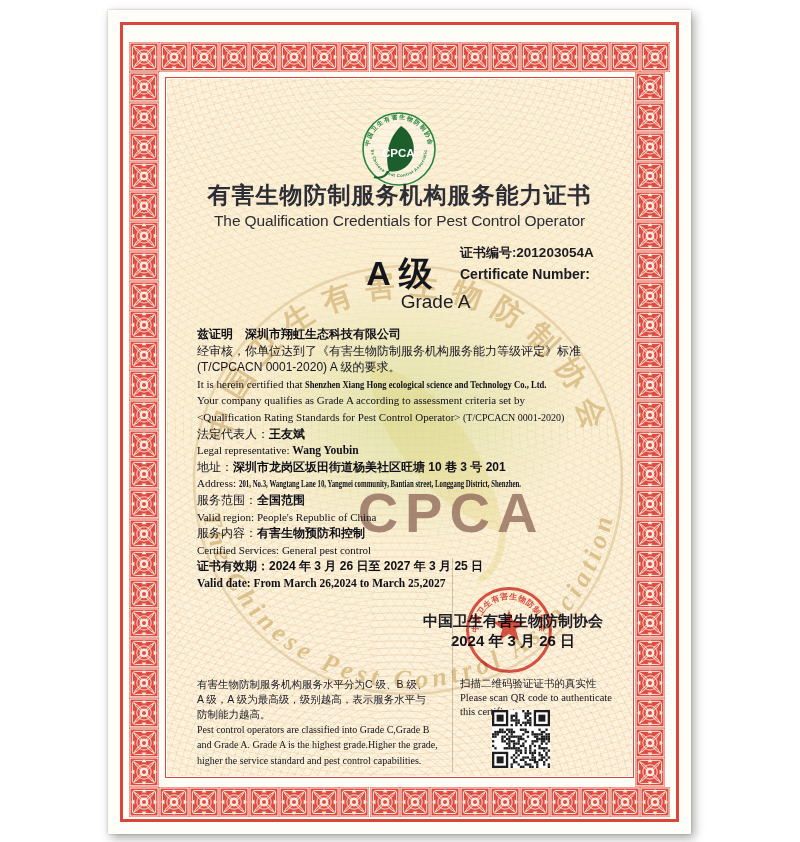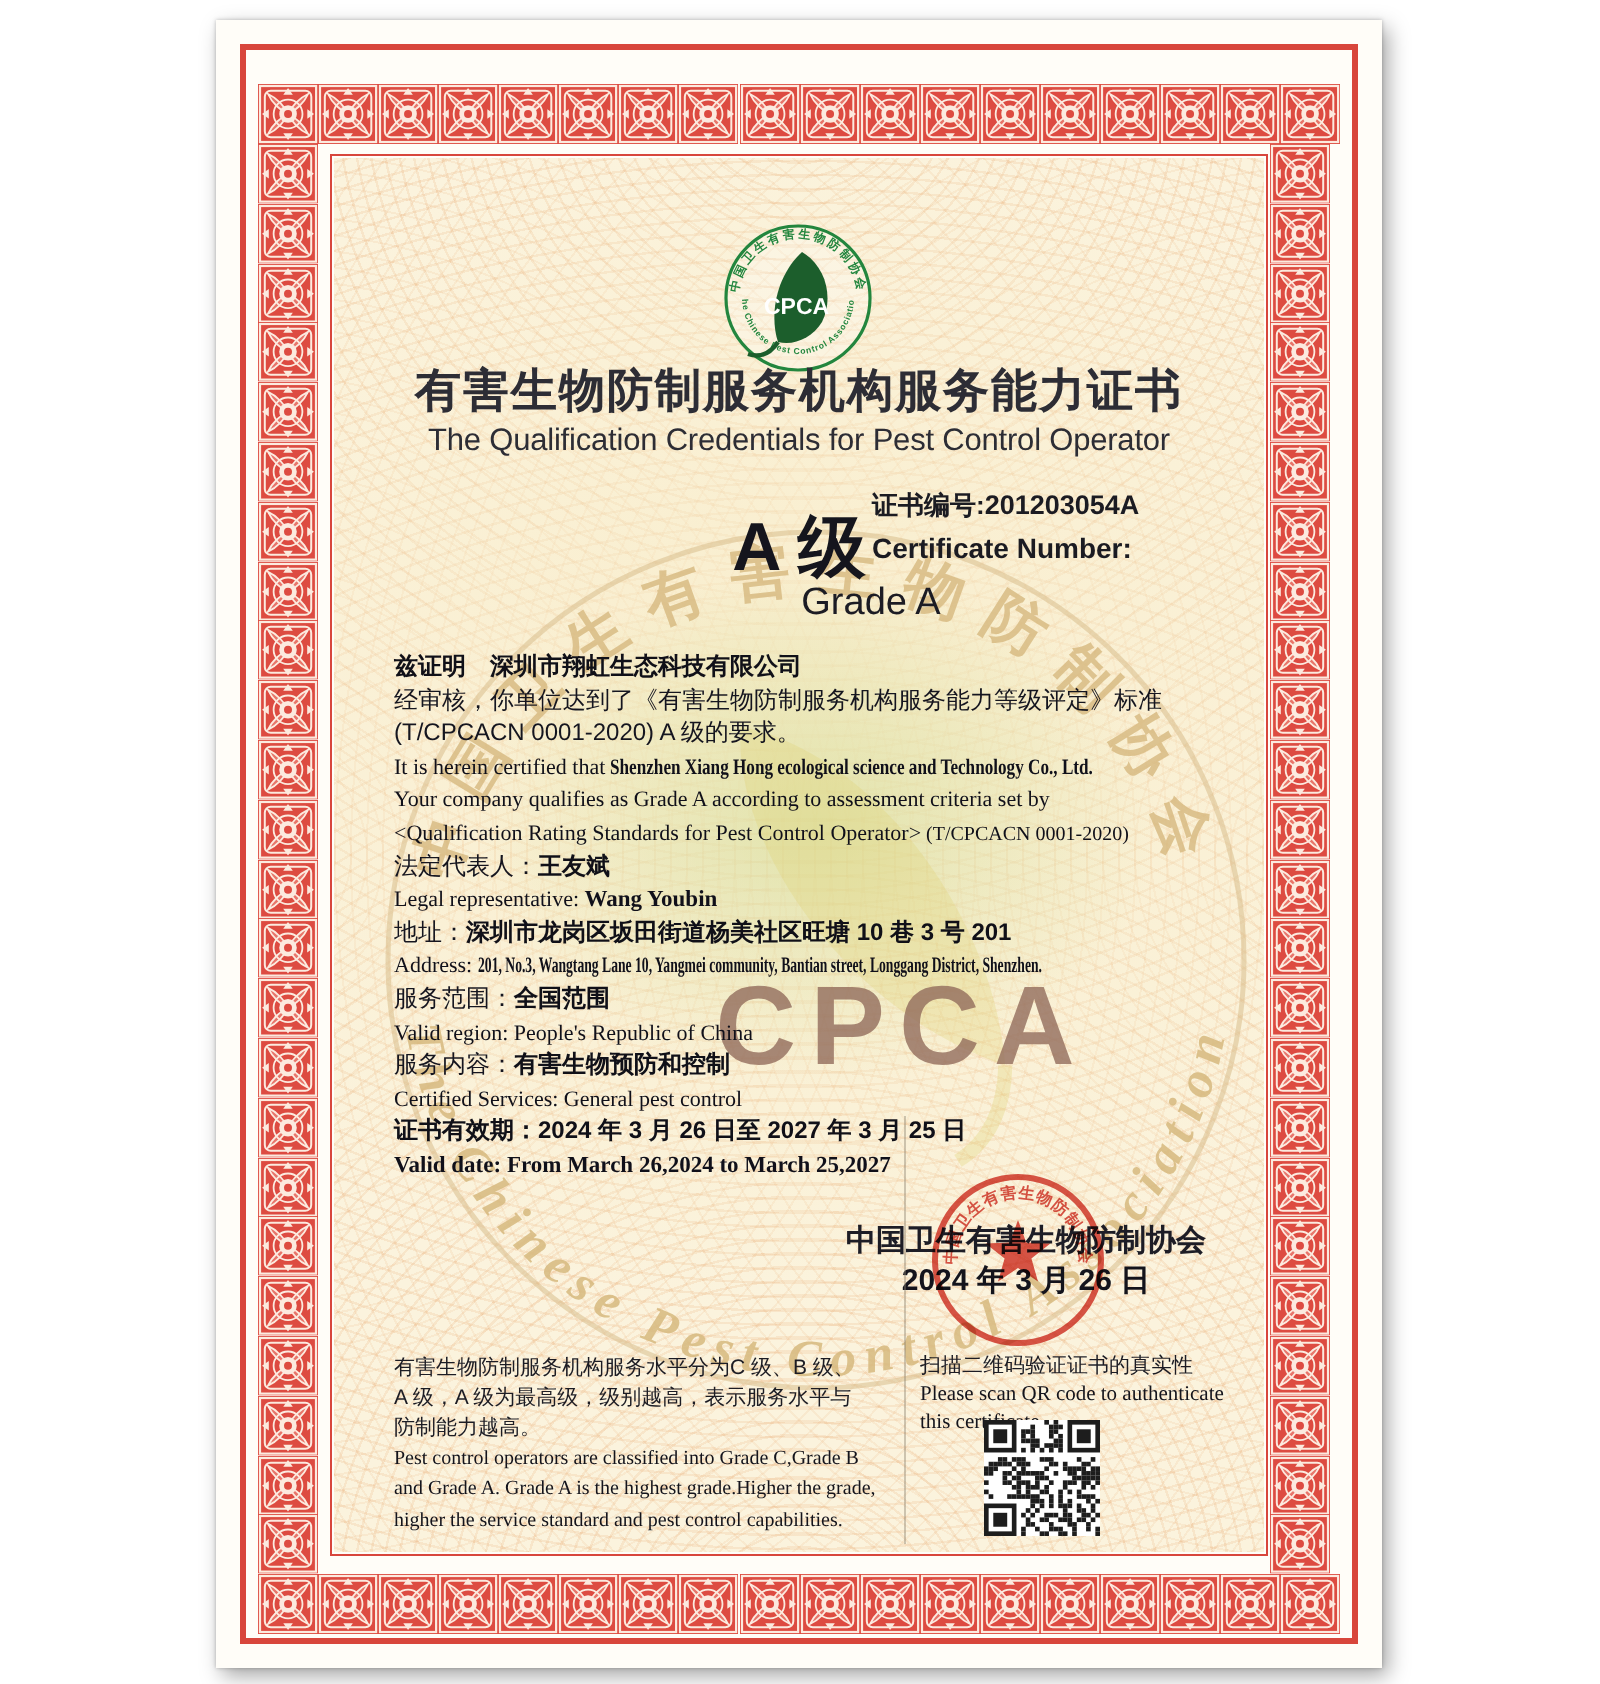--- a/index.html
+++ b/index.html
@@ -28,21 +28,21 @@
   .tiles-h .tile{height:30px;}
   .tiles-v .tile{width:30px;}
   svg.abs{position:absolute;overflow:visible;}
   .wm{left:0;top:0;width:583px;height:824px;pointer-events:none;}
   .logo{left:253px;top:101px;width:76px;height:76px;}
   .seal{left:356px;top:575px;width:90px;height:90px;mix-blend-mode:multiply;opacity:.9;}
   .qr{left:384px;top:700px;width:58px;height:58px;}
   .ctr{position:absolute;left:0;width:100%;text-align:center;white-space:nowrap;}
   .title-cn{top:170px;font-size:23px;font-weight:700;color:#2d2d35;letter-spacing:1px;}
   .title-en{top:202px;font-size:15.5px;font-weight:500;color:#2d2d35;letter-spacing:-.1px;}
-  .certno{position:absolute;left:328px;top:234px;white-space:nowrap;}
+  .certno{position:absolute;left:352px;top:234px;white-space:nowrap;}
   .certno-cn{font-size:13px;font-weight:700;color:#1b1b22;}
   .certno-cn .num{font-size:13.5px;}
   .certno-en{margin-top:4px;font-size:14px;font-weight:700;color:#1b1b22;}
   .grade-cn{top:241px;font-size:34px;font-weight:700;color:#15151d;}
   .grade-en{top:281px;font-size:19px;font-weight:500;color:#1c1c24;padding-left:36px;}
   .body-lines{position:absolute;left:89px;top:315px;width:440px;}
   .bline{height:16.6px;line-height:16.6px;white-space:nowrap;}
   .c  {font-size:12px;color:#15151f;text-align:right;}
   .cb {font-size:12px;font-weight:700;color:#101018;}
   .e  {font-family:"Liberation Serif",serif;font-size:11px;color:#10101a;}

